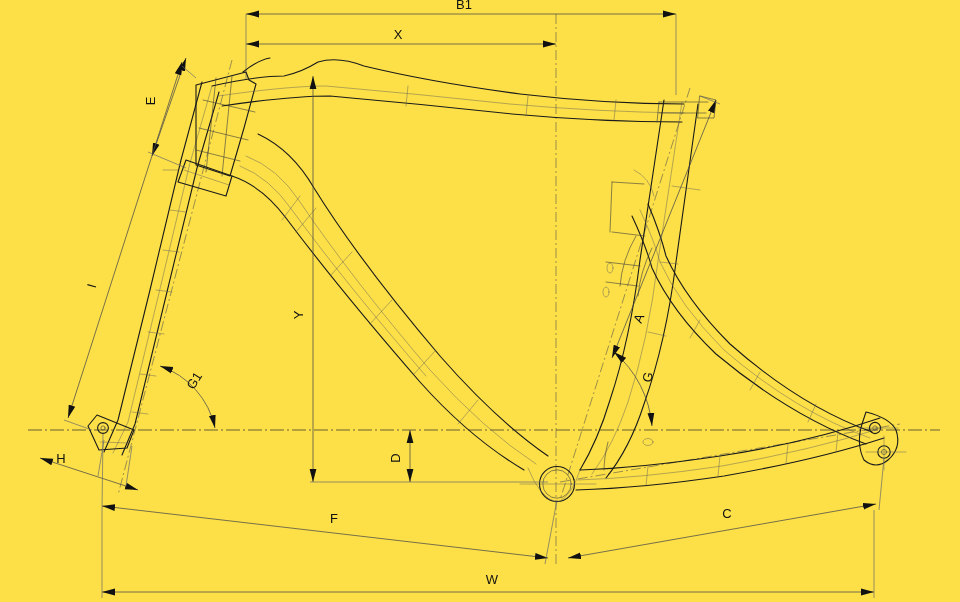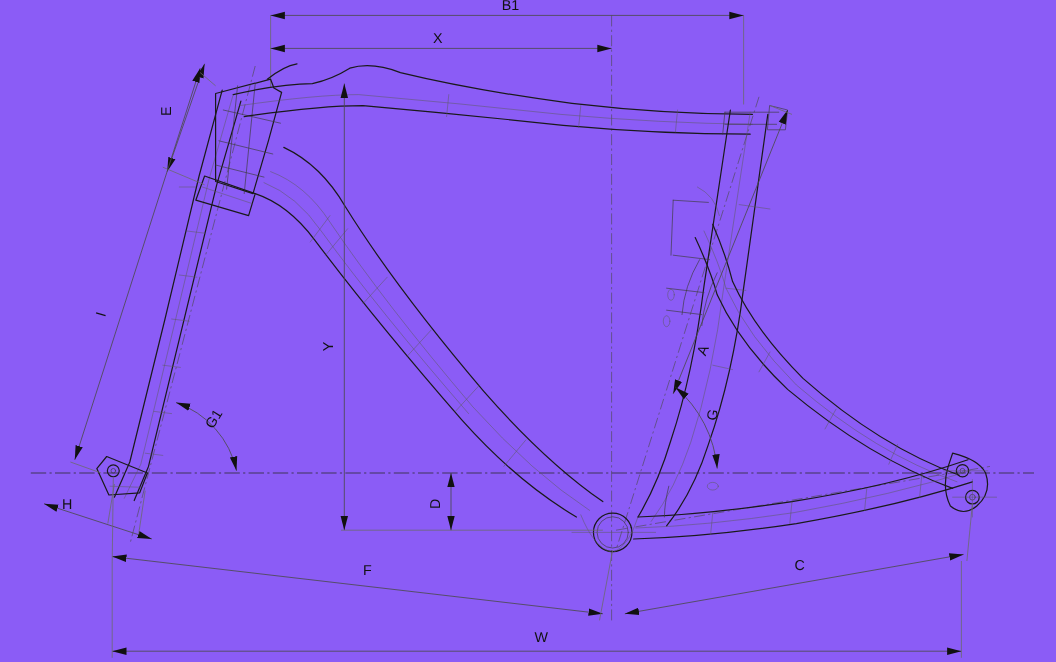--- a/index.html
+++ b/index.html
@@ -7,21 +7,21 @@
     padding: 0;
     background: #ffffff;
   }
   body {
     font-family: "Liberation Sans", sans-serif;
   }
   #canvas-wrap {
     position: relative;
     width: 960px;
     height: 602px;
-    background: #8b5cf6;
+    background: #fde047;
     overflow: hidden;
   }
   svg#drawing {
     display: block;
     width: 960px;
     height: 602px;
   }
   .frame-line {
     fill: none;
     stroke: #1a1a1a;

